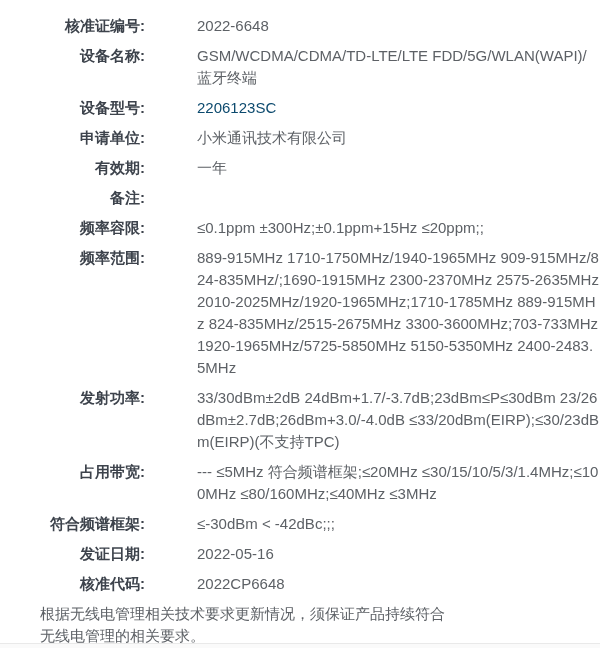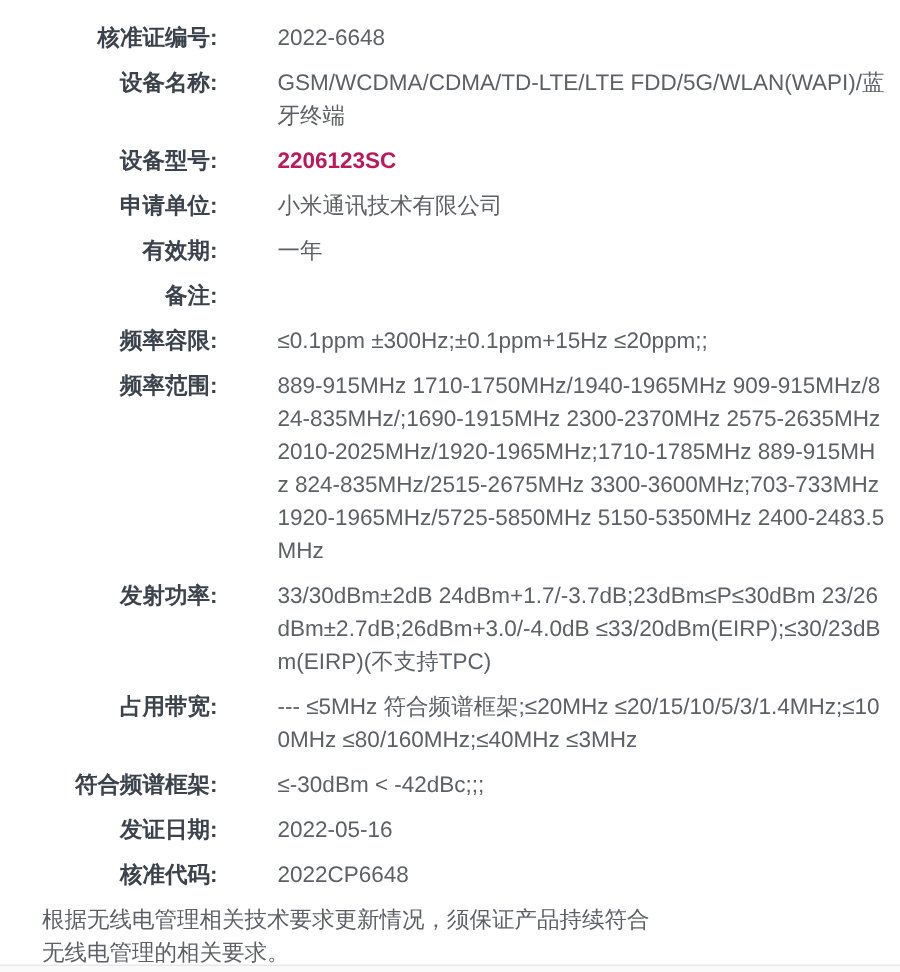--- a/index.html
+++ b/index.html
@@ -32,29 +32,28 @@
     gap: 12px;
   }
   .label {
     flex: 0 0 145px;
     text-align: right;
     font-weight: bold;
     color: #3d434c;
     white-space: nowrap;
   }
   .value {
-    margin-left: 28px;
+    margin-left: 40px;
     width: 406px;
     color: #5d6166;
     word-break: break-all;
     overflow-wrap: break-word;
   }
   .value.accent {
-    color: #be185d;
-    font-weight: bold;
+    color: #0c4a6e;
   }
   .bottom-divider {
     position: absolute;
     left: 0;
     bottom: 0;
     width: 600px;
     height: 4px;
     background: #fafafa;
     border-top: 1px solid #e9e9e9;
   }
@@ -104,21 +103,21 @@
     <div class="value">889-915MHz 1710-1750MHz/1940-1965MHz 909-915MHz/824-835MHz/;1690-1915MHz 2300-2370MHz 2575-2635MHz 2010-2025MHz/1920-1965MHz;1710-1785MHz 889-915MHz 824-835MHz/2515-2675MHz 3300-3600MHz;703-733MHz 1920-1965MHz/5725-5850MHz 5150-5350MHz 2400-2483.5MHz</div>
   </div>
 
   <div class="row">
     <div class="label">发射功率:</div>
     <div class="value">33/30dBm±2dB 24dBm+1.7/-3.7dB;23dBm≤P≤30dBm 23/26dBm±2.7dB;26dBm+3.0/-4.0dB ≤33/20dBm(EIRP);≤30/23dBm(EIRP)(不支持TPC)</div>
   </div>
 
   <div class="row">
     <div class="label">占用带宽:</div>
-    <div class="value">--- ≤5MHz 符合频谱框架;≤20MHz ≤20/15/10/5/3/1.4MHz;≤100MHz ≤80/160MHz;≤40MHz ≤3MHz</div>
+    <div class="value">--- ≤5MHz 符合频谱框架;≤20MHz ≤30/15/10/5/3/1.4MHz;≤100MHz ≤80/160MHz;≤40MHz ≤3MHz</div>
   </div>
 
   <div class="row">
     <div class="label">符合频谱框架:</div>
     <div class="value">≤-30dBm &lt; -42dBc;;;</div>
   </div>
 
   <div class="row">
     <div class="label">发证日期:</div>
     <div class="value">2022-05-16</div>

